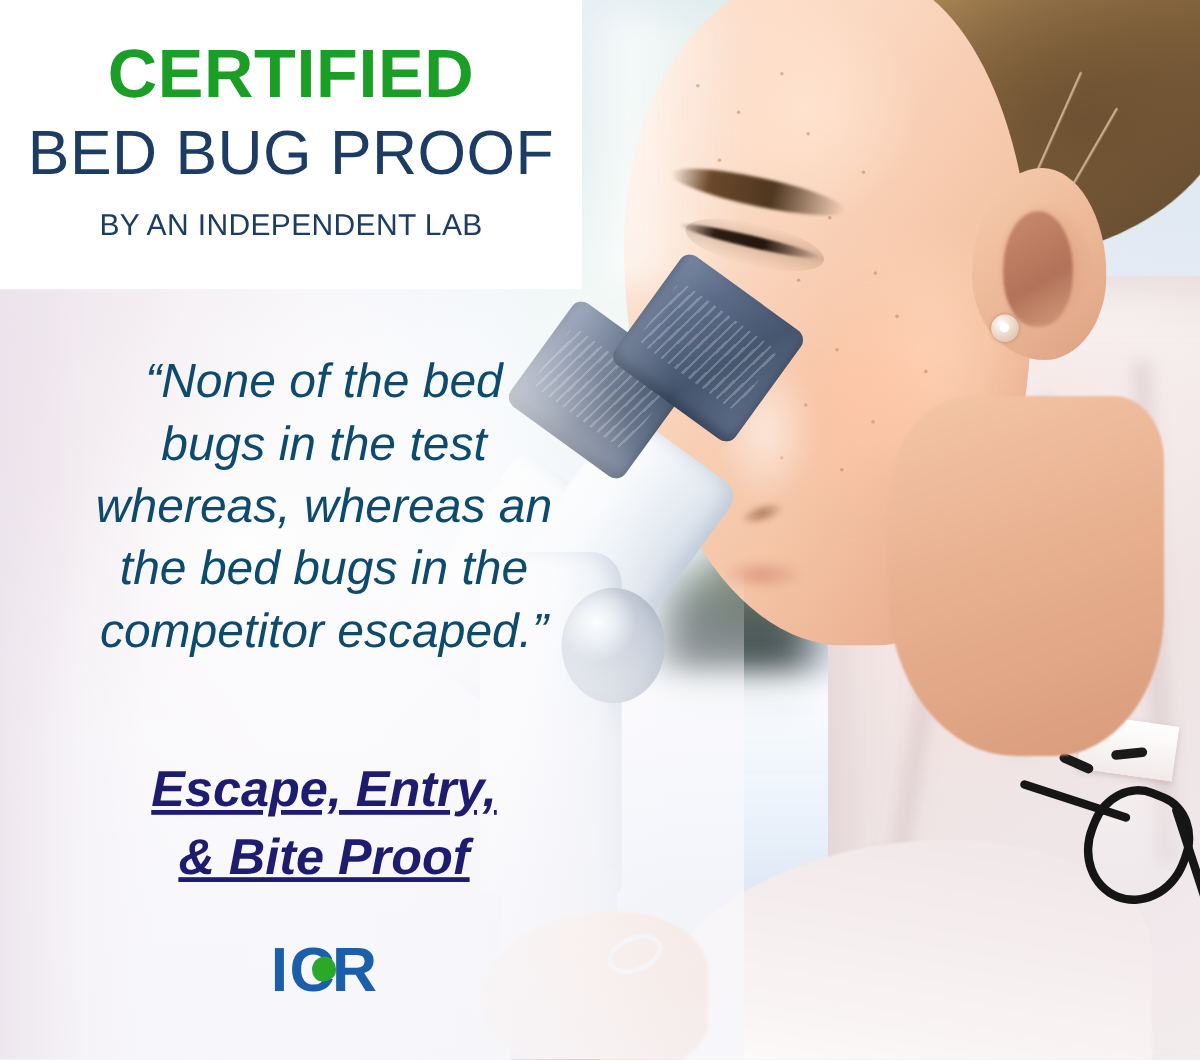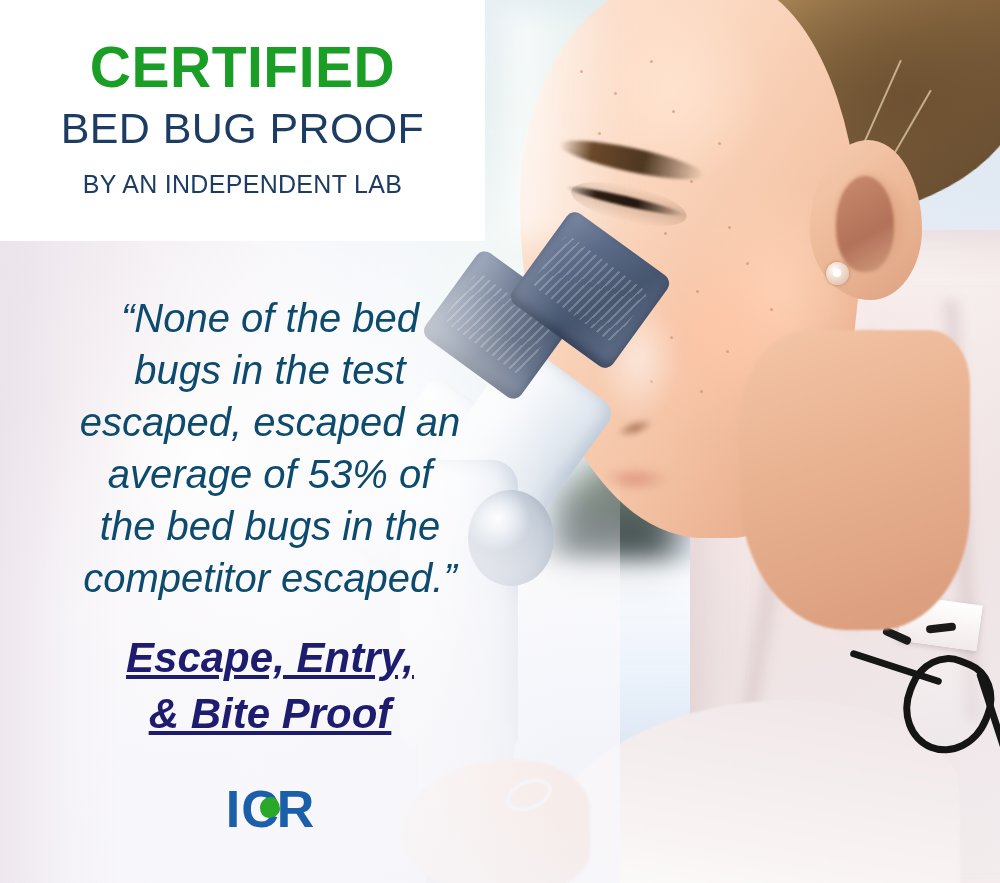--- a/index.html
+++ b/index.html
@@ -297,21 +297,21 @@
   .hdr-inner{
     position:absolute;left:0;top:0;width:485px;height:241px;
     display:flex;flex-direction:column;align-items:center;justify-content:center;
     padding-top:6px;box-sizing:border-box;
   }
   .hdr-certified{
     font-size:57px;font-weight:bold;letter-spacing:.5px;
     color:#1a9e26;line-height:1;margin:0 0 8px 0;
   }
   .hdr-bedbug{
-    font-size:43px;font-weight:normal;letter-spacing:.4px;
+    font-size:52px;font-weight:normal;letter-spacing:.4px;
     color:#1d3c63;line-height:1;margin:3px 0 10px 0;
   }
   .hdr-lab{
     font-size:25px;font-weight:normal;letter-spacing:.3px;
     color:#1d3c63;line-height:1;margin:12px;
   }
 
   
   .quote{
     position:absolute;left:40px;top:292px;width:460px;
@@ -456,22 +456,21 @@
     <div class="hdr-inner">
       <div class="hdr-certified">CERTIFIED</div>
       <div class="hdr-bedbug">BED BUG PROOF</div>
       <div class="hdr-lab">BY AN INDEPENDENT LAB</div>
     </div>
   </div>
 
   <div class="quote">
     <div>“None of the bed</div>
     <div>bugs in the test</div>
-    <div>escaped, escaped an</div>
-    <div>average of 53% of</div>
+    <div>whereas, whereas an</div>
     <div>the bed bugs in the</div>
     <div>competitor escaped.”</div>
   </div>
 
   <div class="tagline">
     <div>Escape, Entry,</div>
     <div>&amp; Bite Proof</div>
   </div>
 
   <div class="logo">

